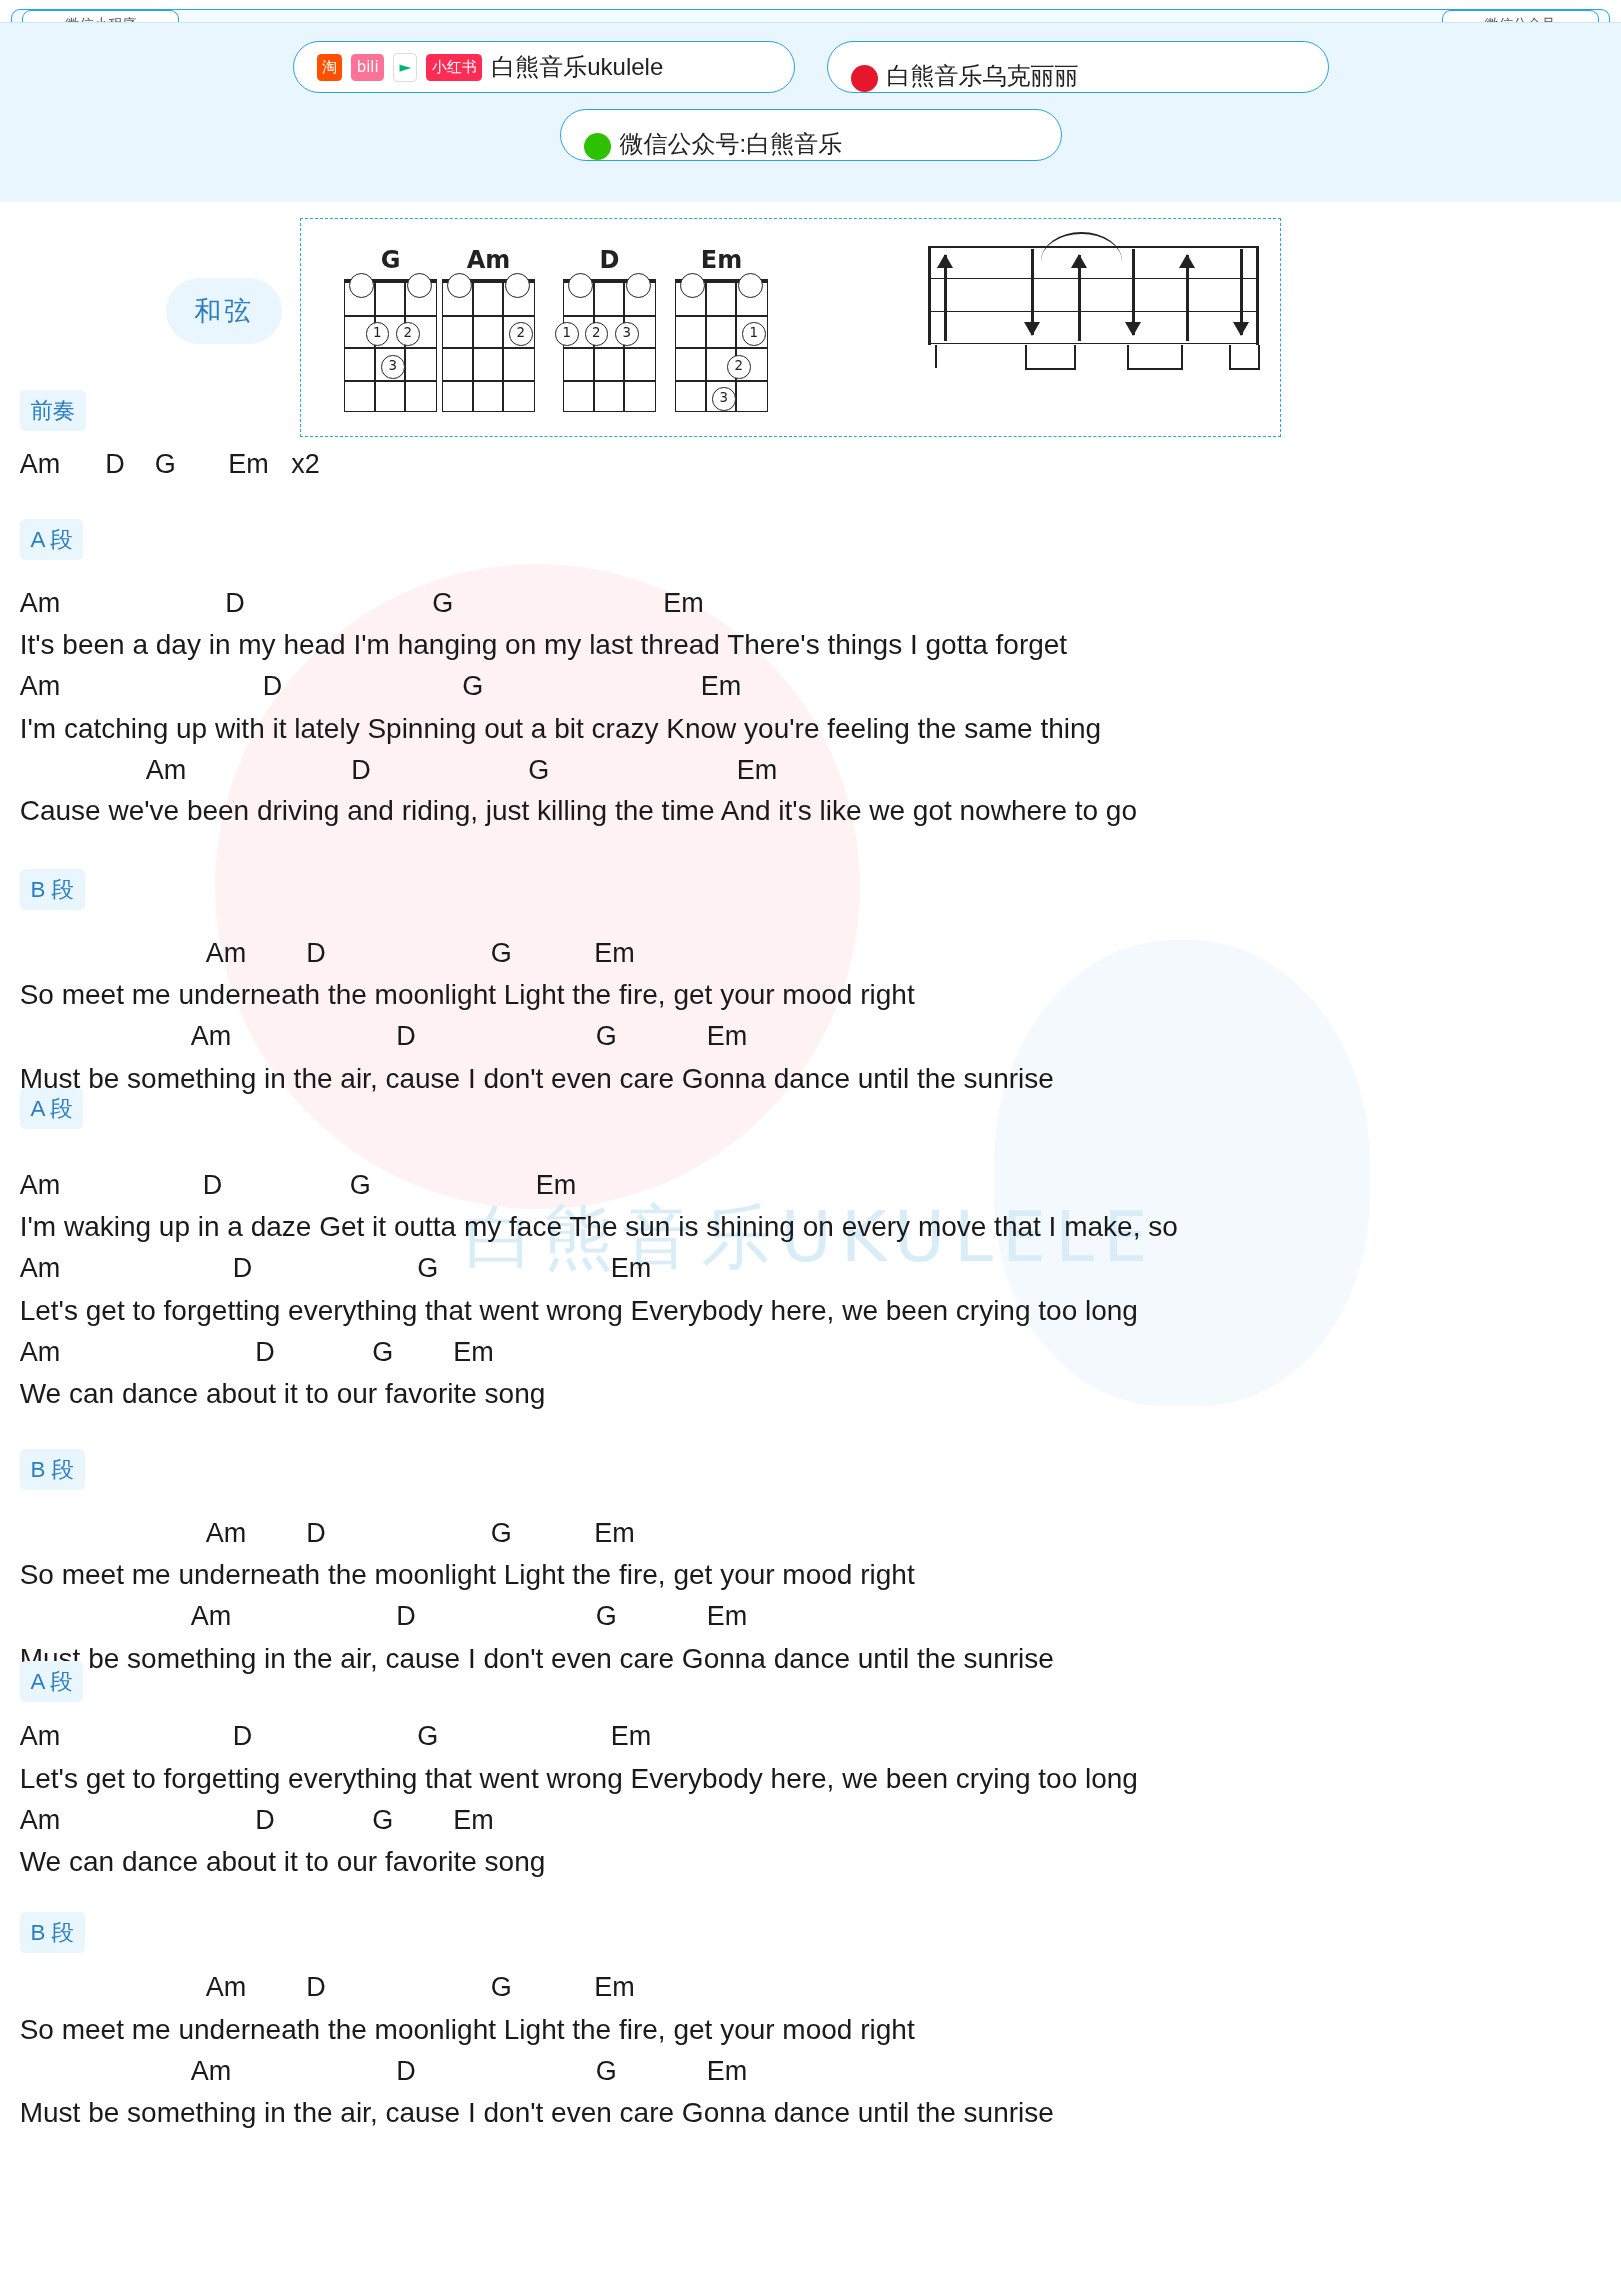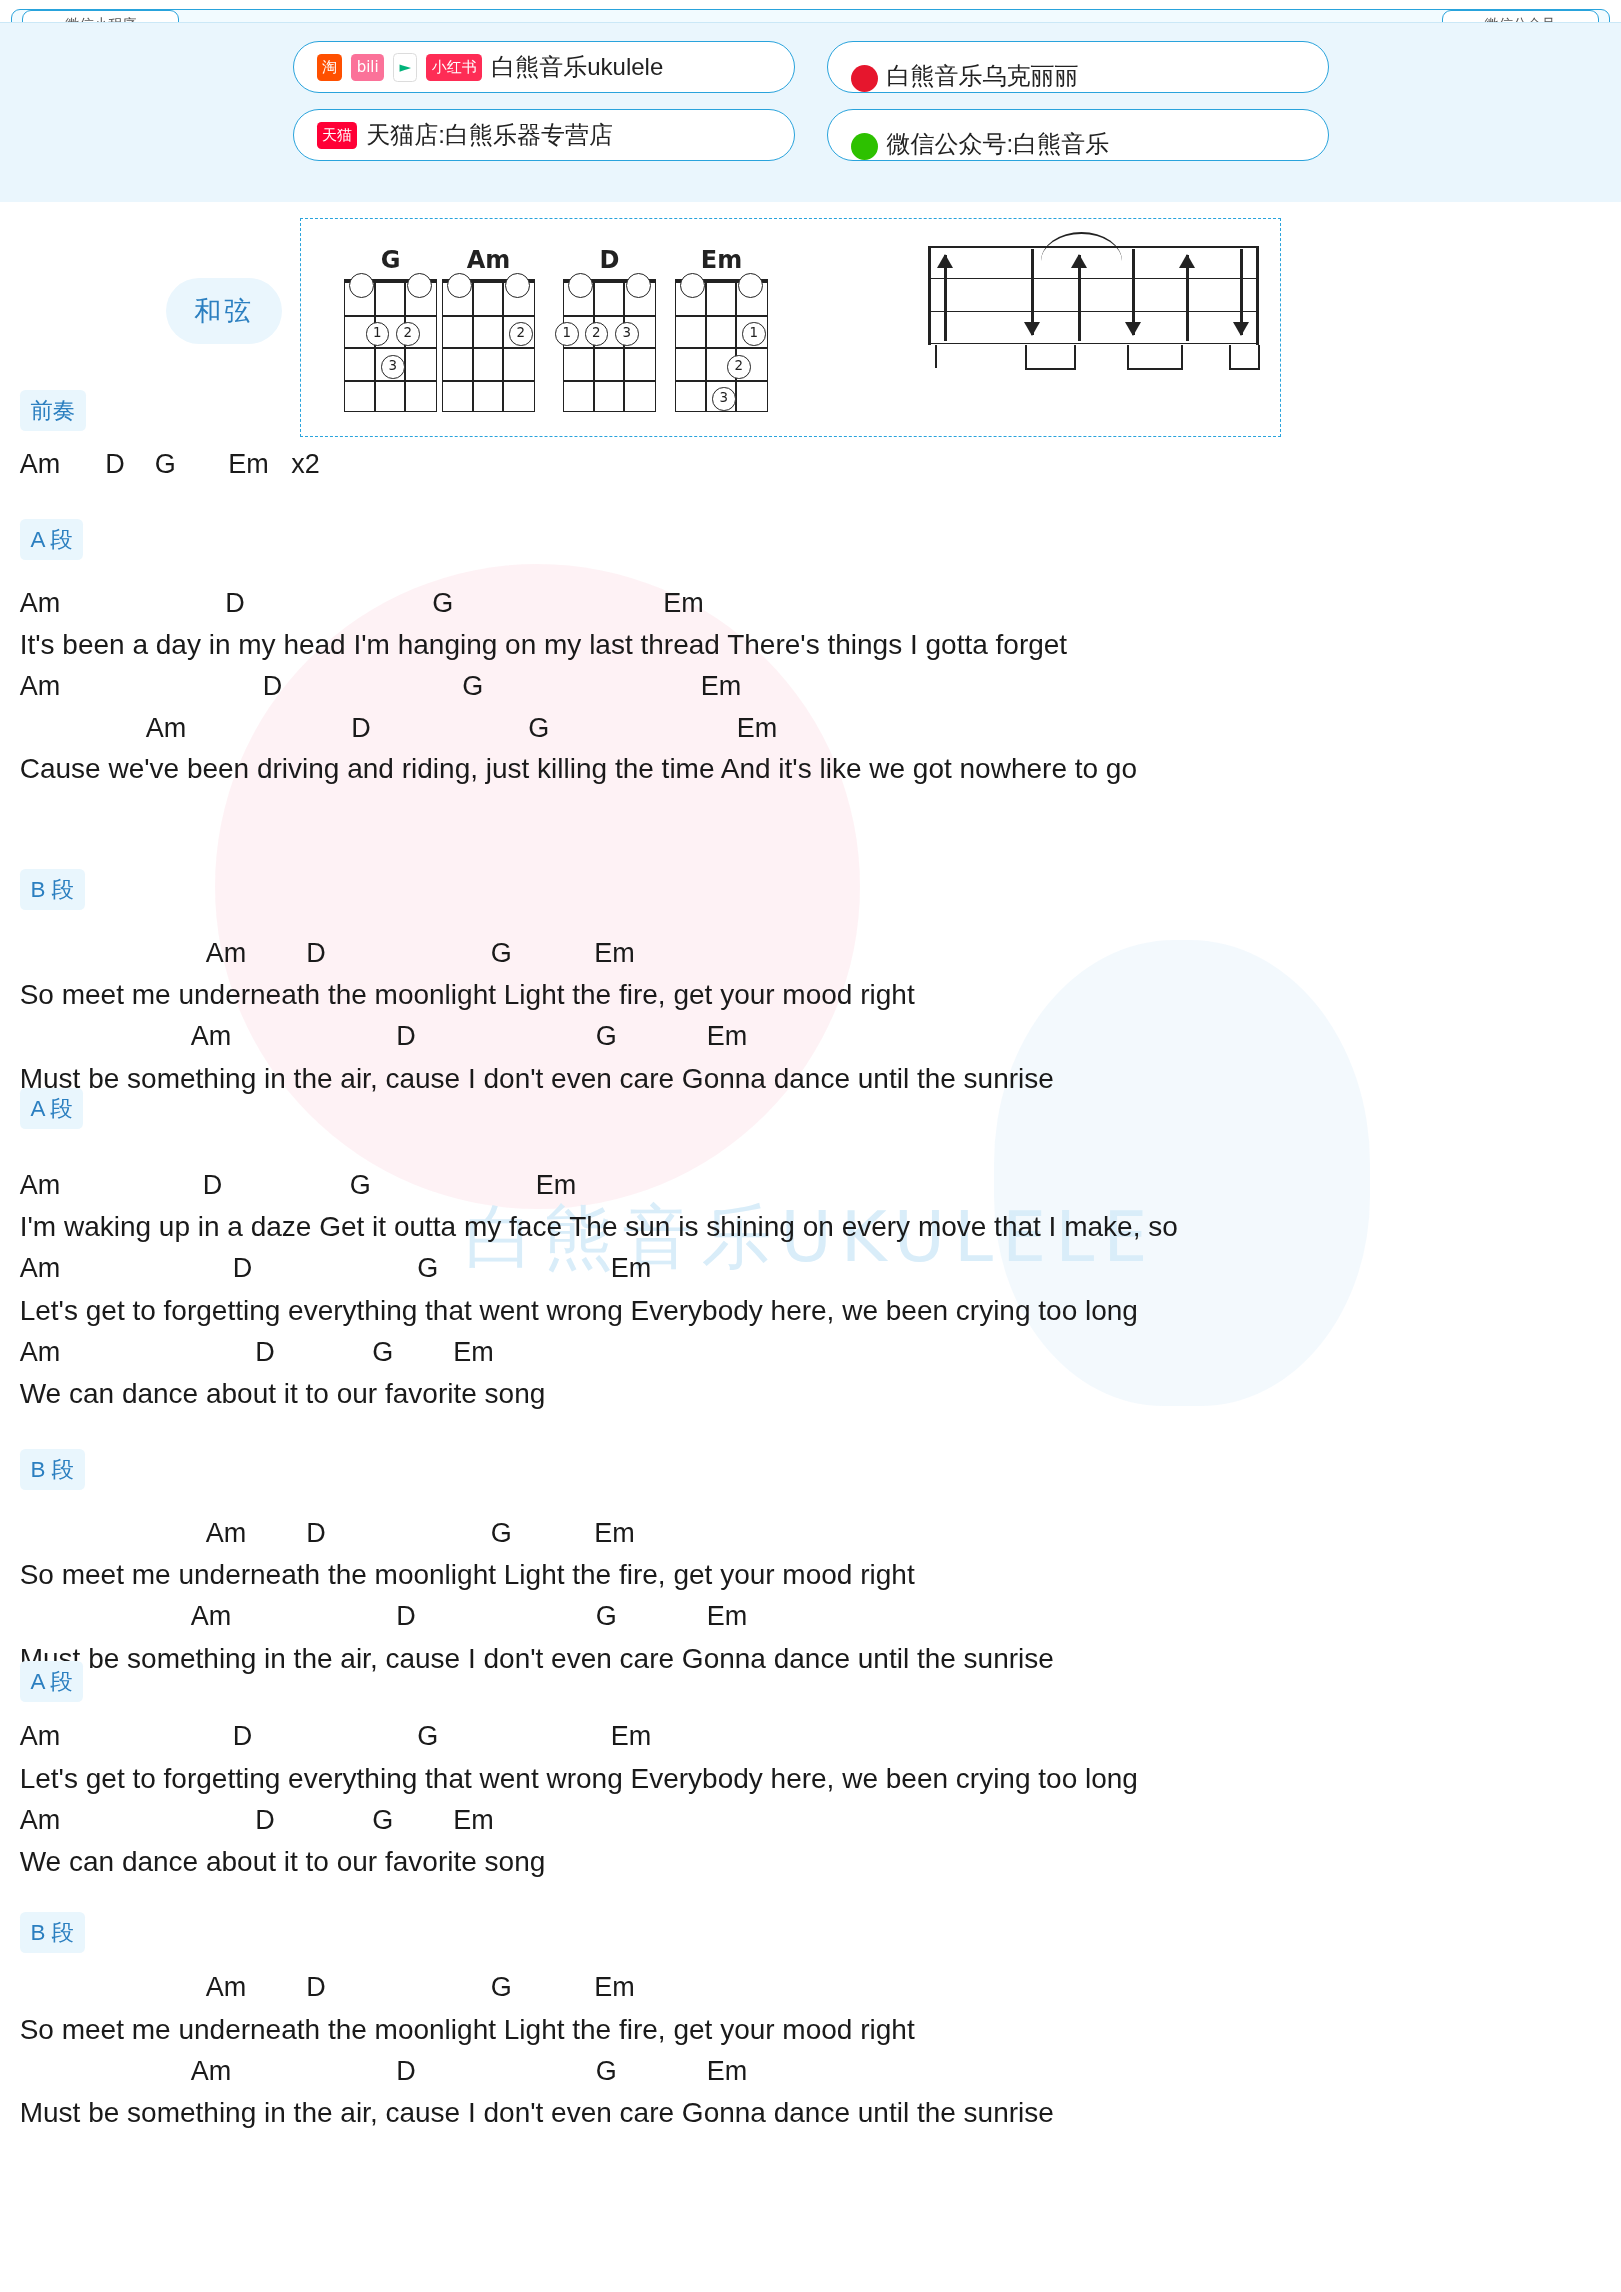--- a/index.html
+++ b/index.html
@@ -486,20 +486,21 @@
   <div class="block" style="top:381px;">
     <span class="section-tag">前奏</span>
     <div class="chordline" style="margin-top:19.7px;">Am      D    G       Em   x2</div>
   </div>
 
   <div class="block" style="top:510px;">
     <span class="section-tag">A 段</span>
     <div class="chordline" style="margin-top:30px;">Am                      D                         G                            Em</div>
     <div class="lyricline" style="margin-top:14.3px;">It's been a day in my head I'm hanging on my last thread There's things I gotta forget</div>
     <div class="chordline" style="margin-top:14.3px;">Am                           D                        G                             Em</div>
+    <div class="lyricline" style="margin-top:14.3px;">I'm catching up with it lately Spinning out a bit crazy Know you're feeling the same thing</div>
     <div class="chordline" style="margin-top:14.3px;">                 Am                      D                     G                         Em</div>
     <div class="lyricline" style="margin-top:13px;">Cause we've been driving and riding, just killing the time And it's like we got nowhere to go</div>
   </div>
 
   <div class="block" style="top:860px;">
     <span class="section-tag">B 段</span>
     <div class="chordline" style="margin-top:30px;">                         Am        D                      G           Em</div>
     <div class="lyricline" style="margin-top:14.3px;">So meet me underneath the moonlight Light the fire, get your mood right</div>
     <div class="chordline" style="margin-top:14.3px;">                       Am                      D                        G            Em</div>
     <div class="lyricline" style="margin-top:14.3px;">Must be something in the air, cause I don't even care Gonna dance until the sunrise</div>
@@ -547,24 +548,20 @@
         <span class="mini-logo lg-play">►</span>
         <span class="mini-logo lg-red">小红书</span>
         <span>白熊音乐ukulele</span>
       </div>
       <div class="pill right">
         <span class="mini-logo lg-weibo"></span>
         <span>白熊音乐乌克丽丽</span>
       </div>
     </div>
     <div class="pillrow" style="margin-top:16px;">
-      <div class="pill">
-        <span class="mini-logo lg-tmall">天猫</span>
-        <span>天猫店:白熊乐器专营店</span>
-      </div>
       <div class="pill right">
         <span class="mini-logo lg-wechat"></span>
         <span>微信公众号:白熊音乐</span>
       </div>
     </div>
   </div>
 
   </div>
 </div>
 

